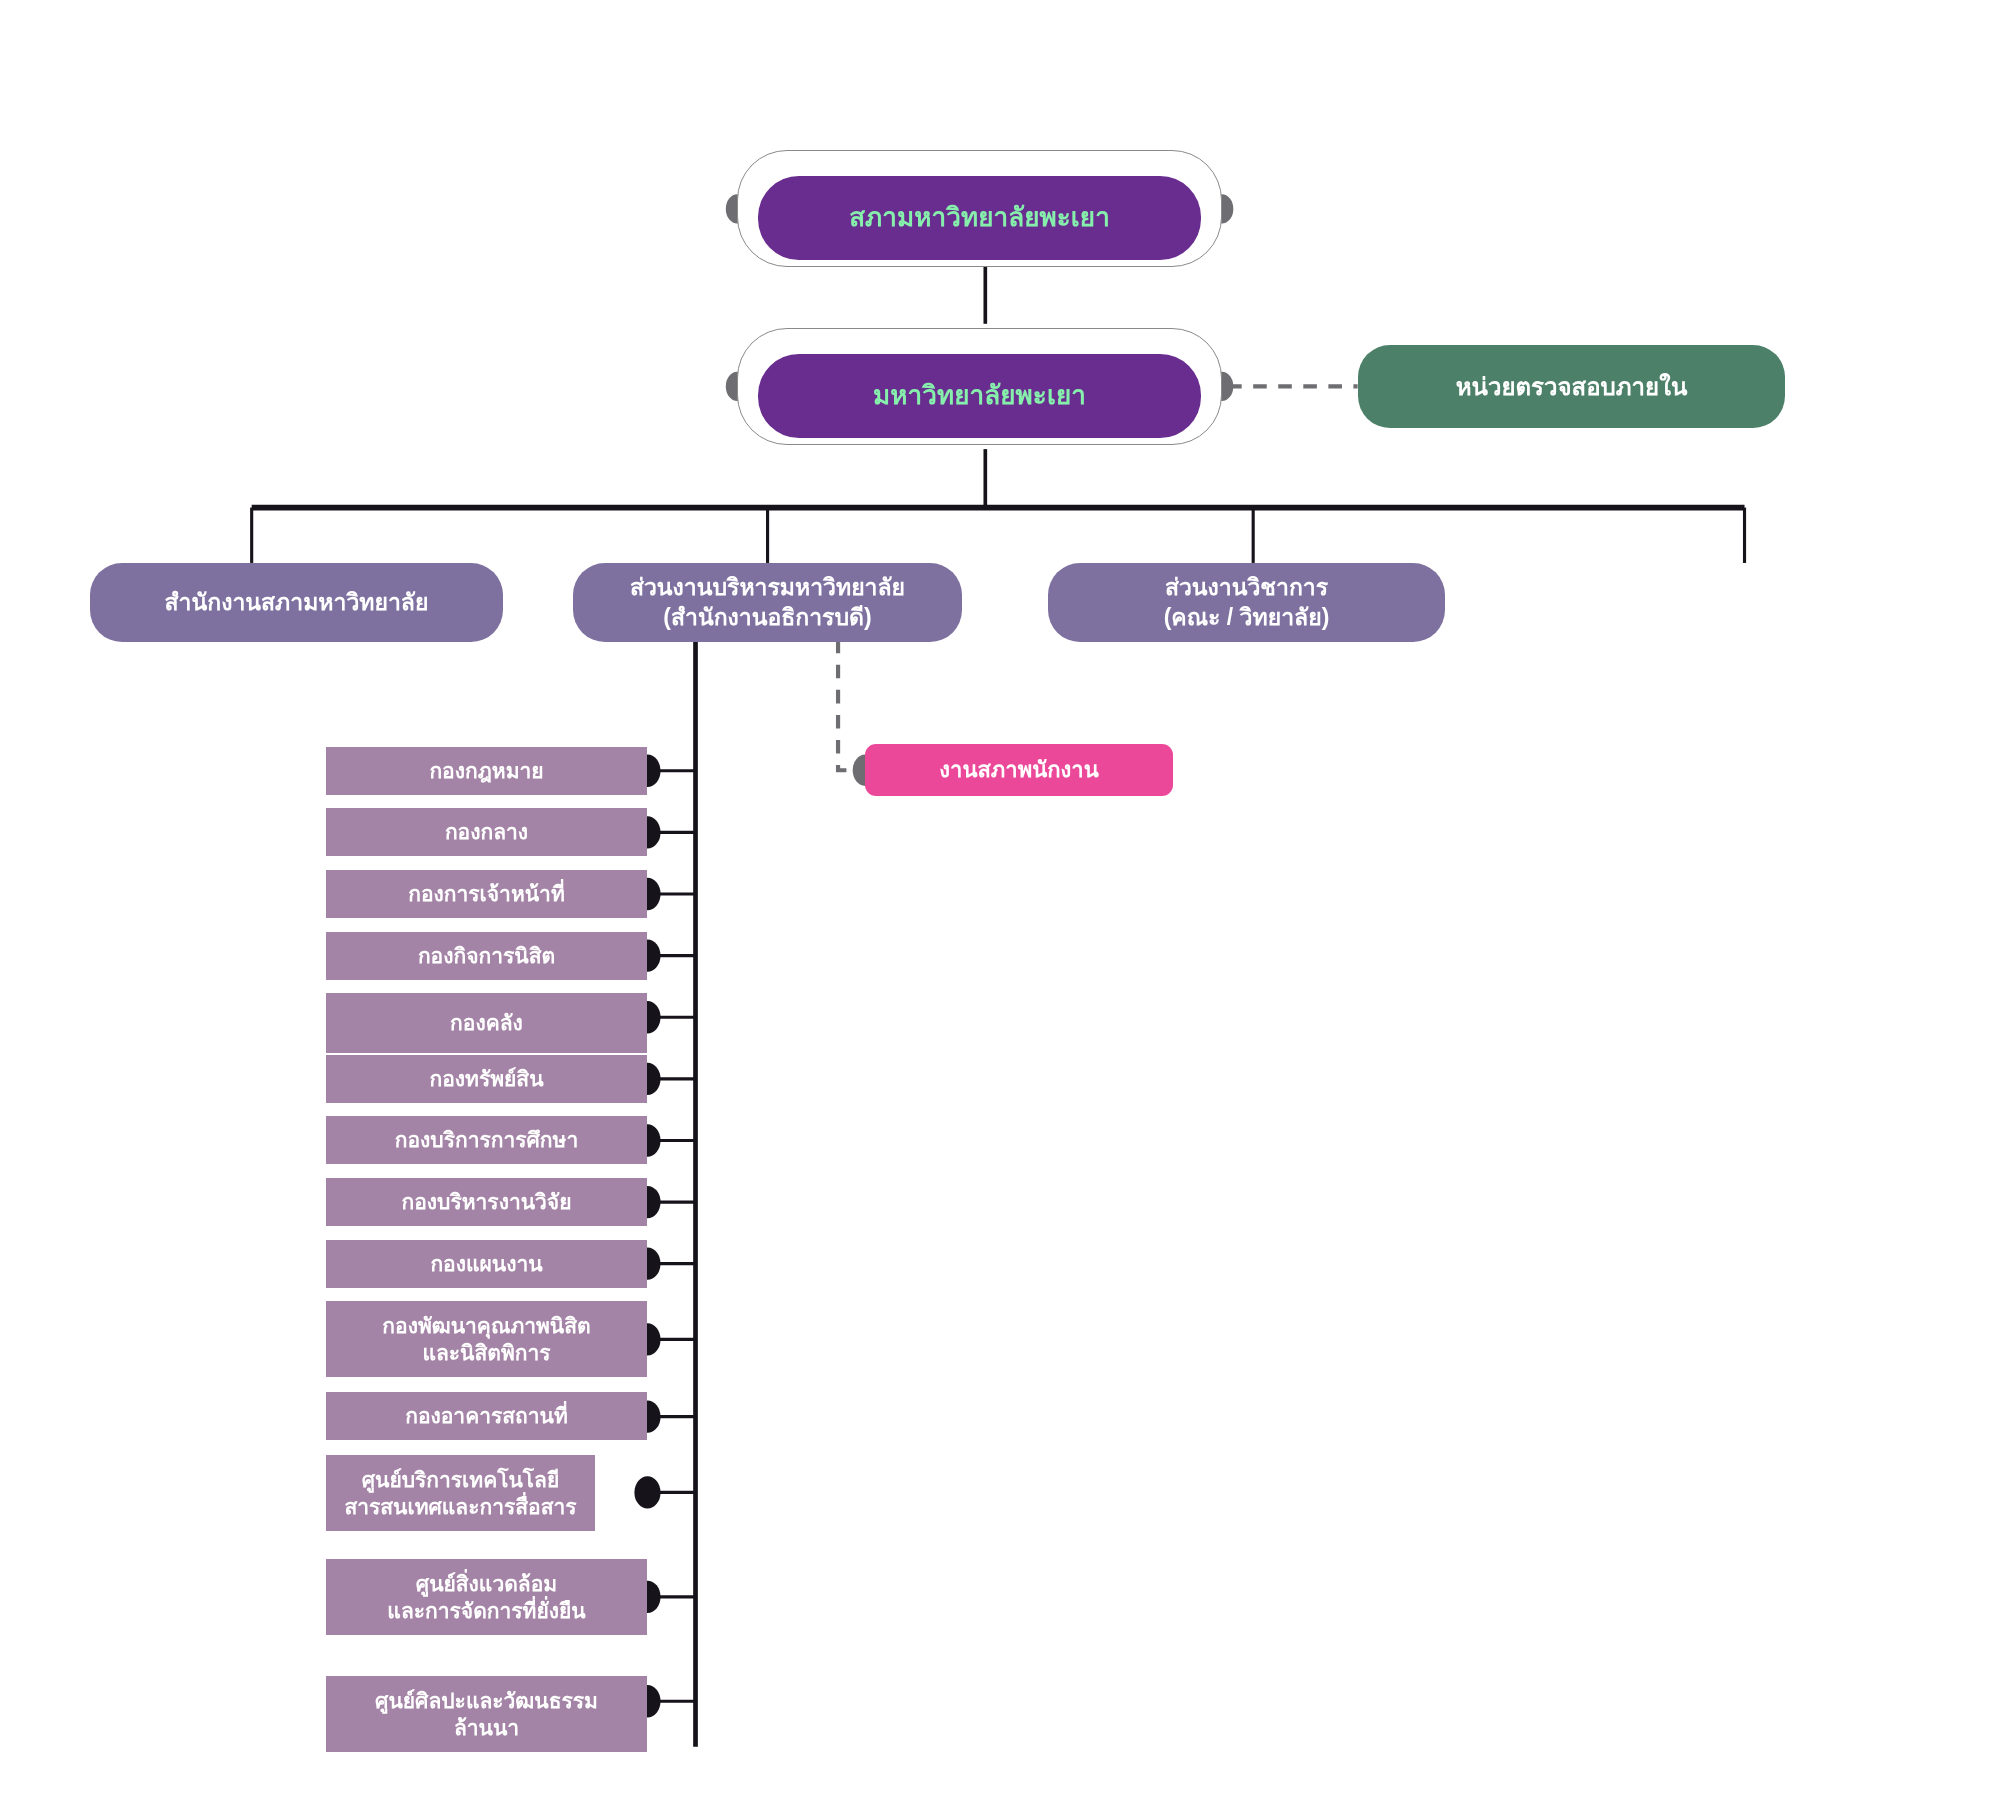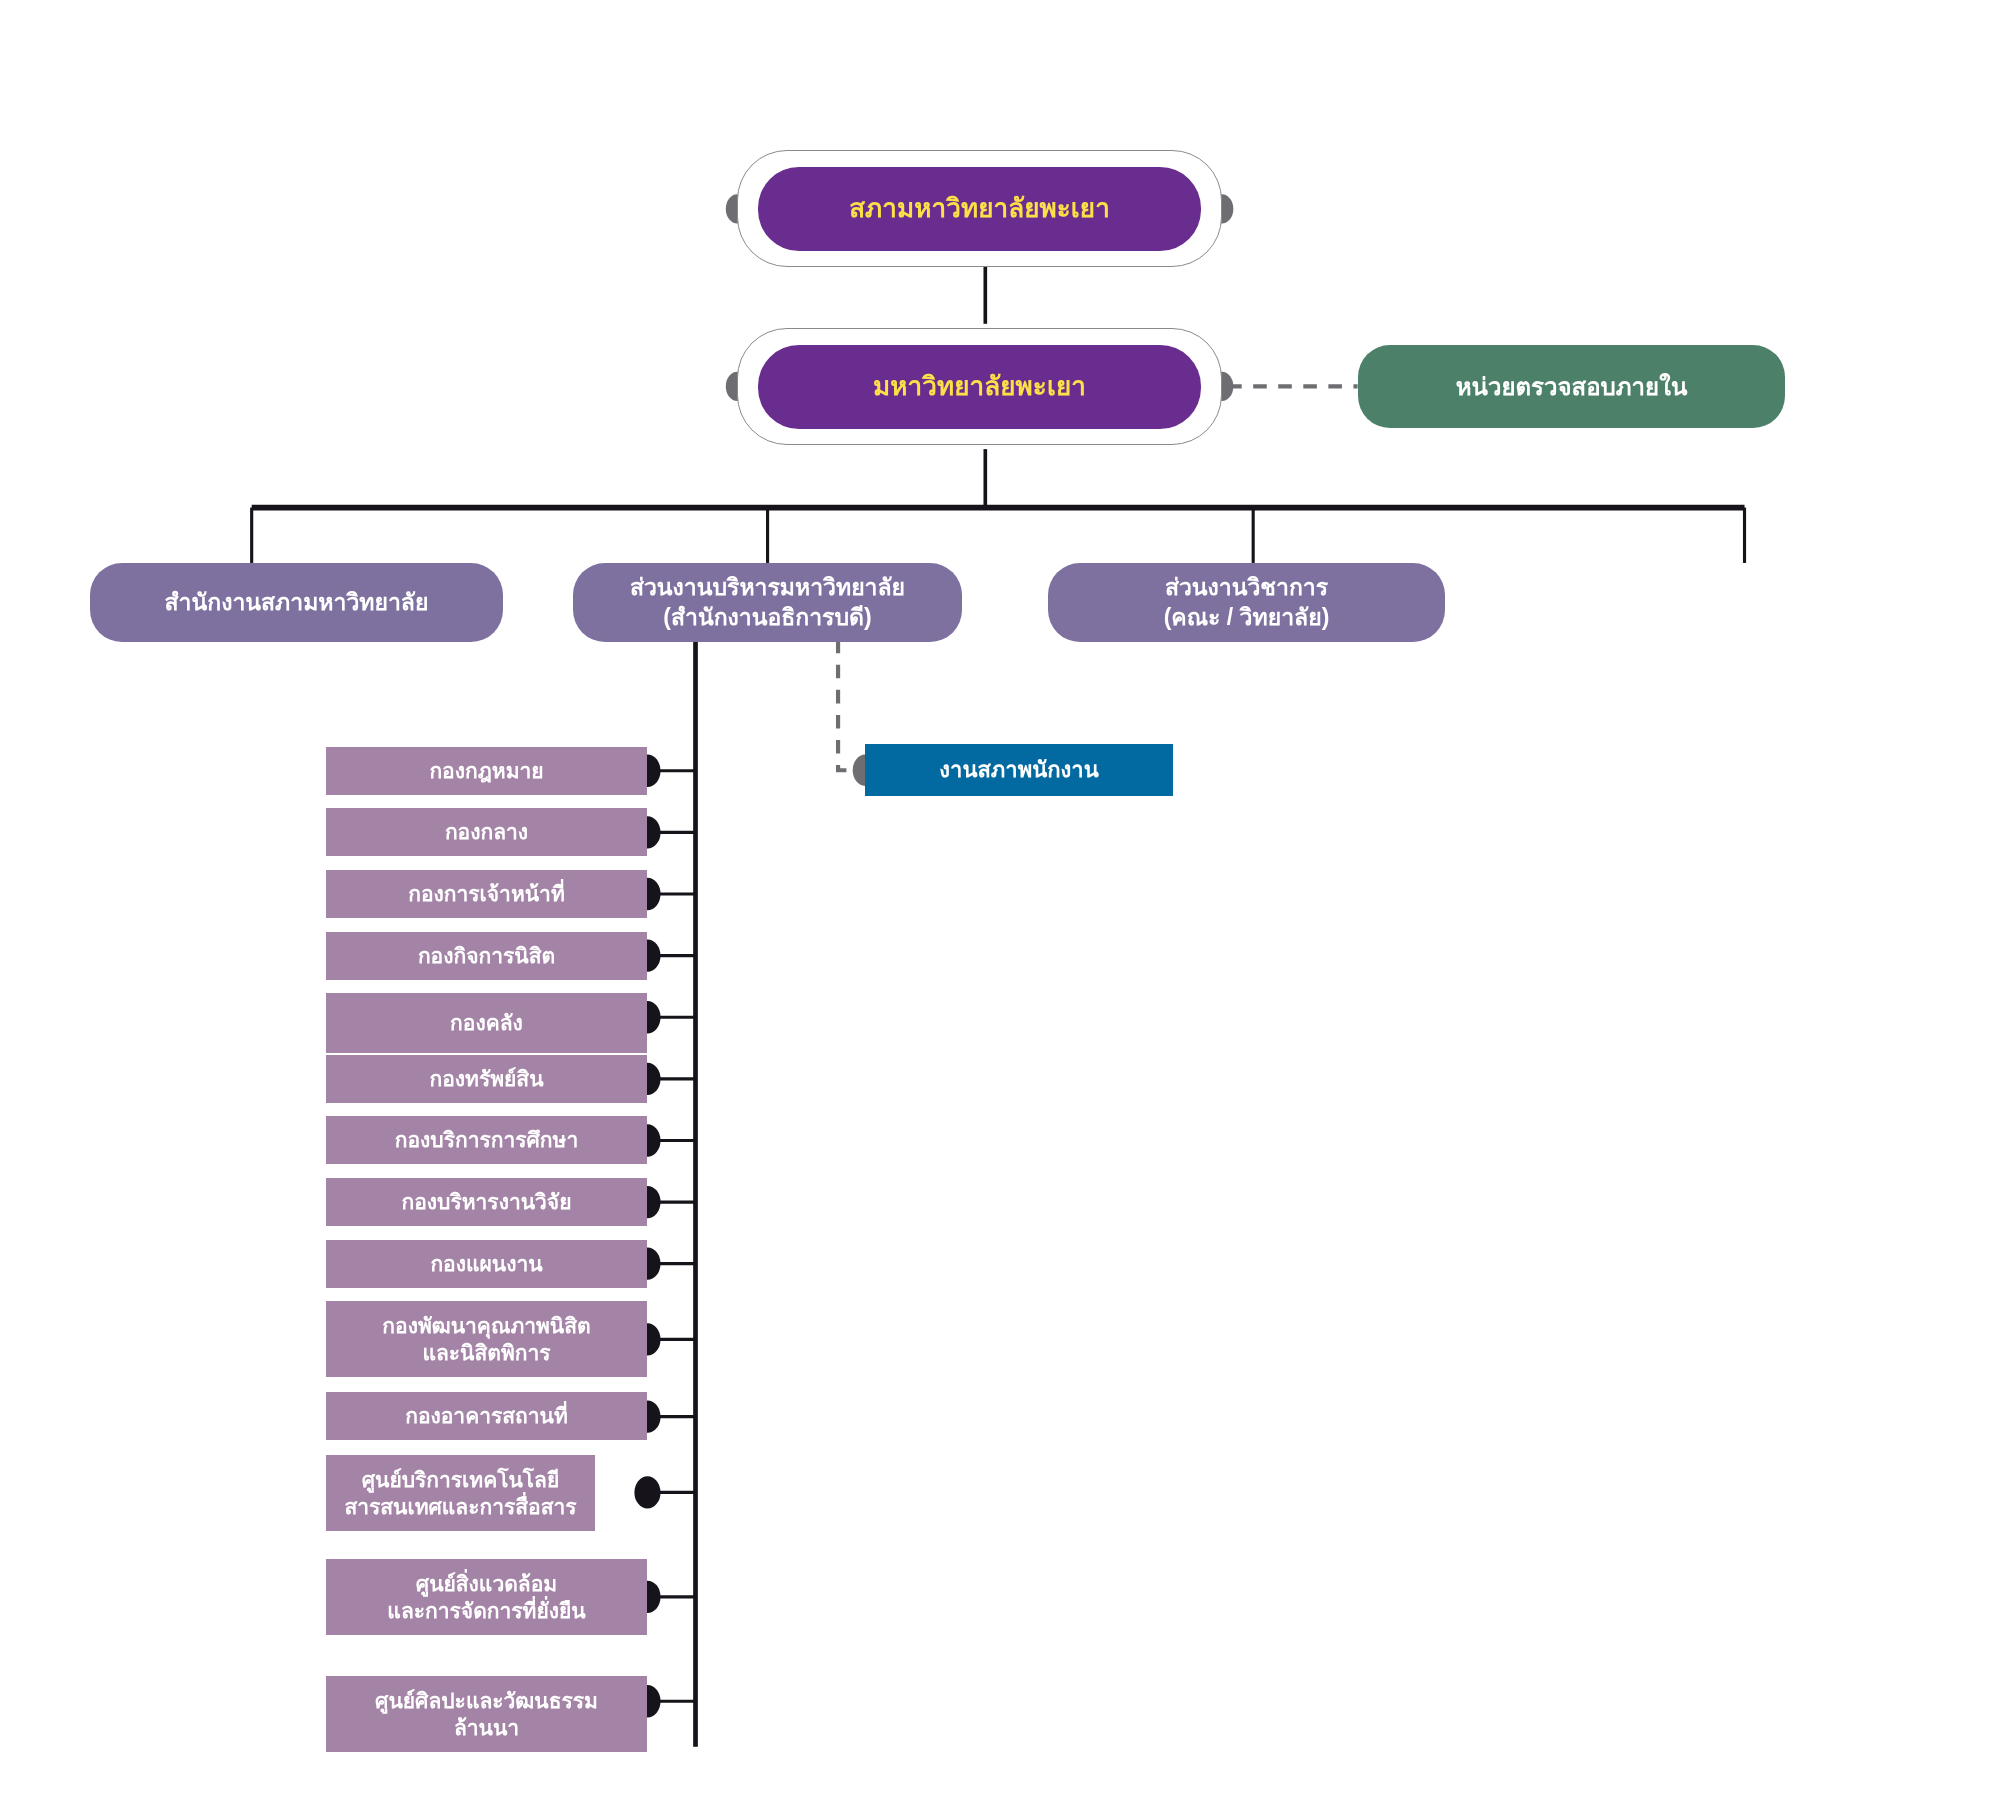--- a/index.html
+++ b/index.html
@@ -25,36 +25,36 @@
   
   .pill-outer{
     position:absolute;box-sizing:border-box;
     border:1.6px solid #8a8a8a;background:#ffffff;
     border-radius:50px;
   }
   .pill-inner{
     position:absolute;box-sizing:border-box;
     background:#692d8f;border-radius:41px;
     display:flex;align-items:center;justify-content:center;
-    color:#fde047;font-size:26px;font-weight:700;letter-spacing:0.1px;
+    color:#86efac;font-size:26px;font-weight:700;letter-spacing:0.1px;margin-top:9px;
   }
 
   
   .lvl2{
     background:#7e71a0;border-radius:32px;
     font-size:23px;font-weight:700;
   }
   
   .audit{
     background:#4c8068;border-radius:32px;
     font-size:24px;font-weight:700;
   }
   
   .staff{
-    background:#0369a1;border-radius:0;
+    background:#ec4899;border-radius:11px;
     font-size:22px;font-weight:700;
   }
   
   .dept{
     background:#a484a6;border-radius:0;
     font-size:21px;font-weight:700;
   }
 
   .dot-grey{fill:#6e6e72;}
   .dot-dark{fill:#16131a;}

